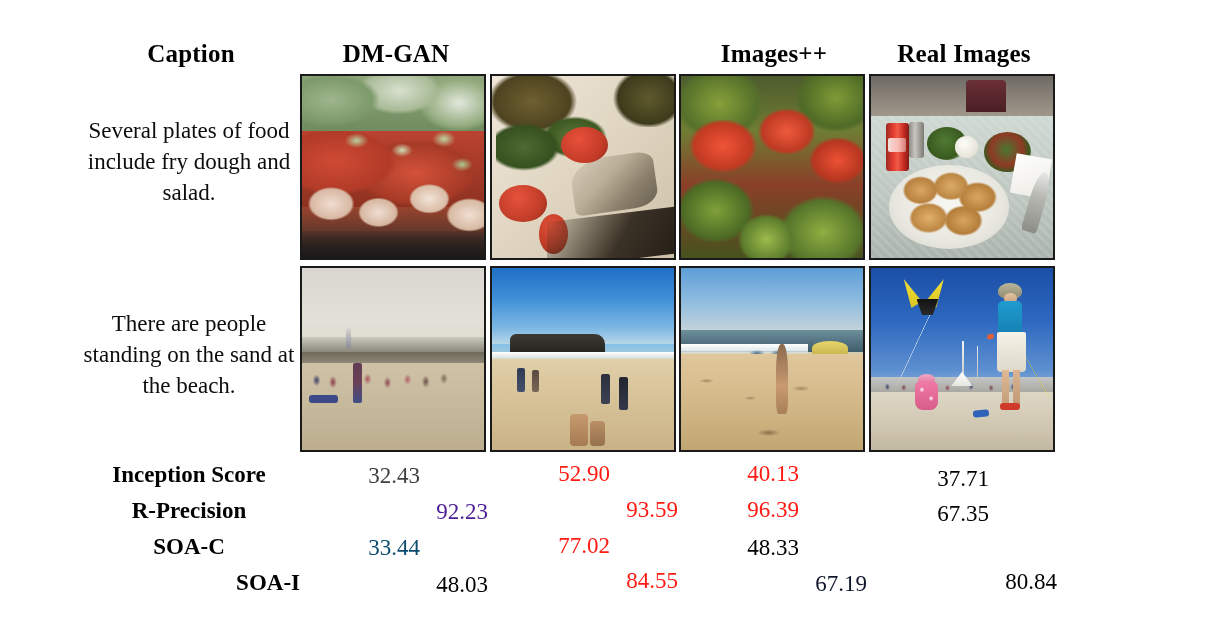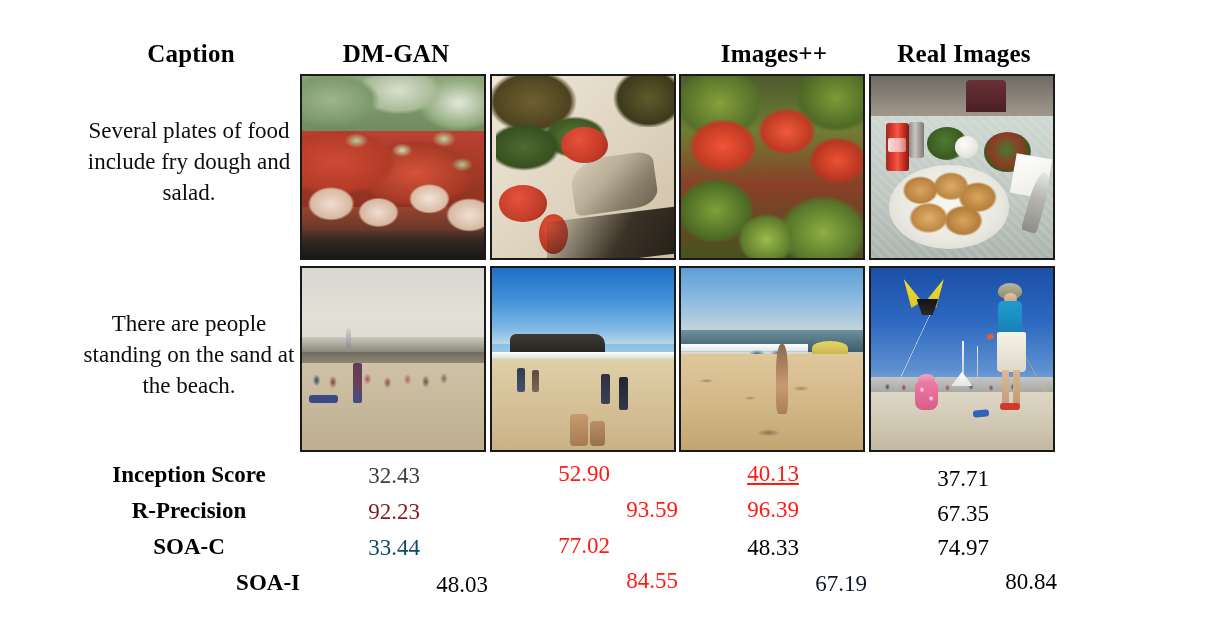--- a/index.html
+++ b/index.html
@@ -355,21 +355,21 @@
   .val-c3 { left: 869px; }
 
   .m-r0 { top: 462px; }
   .m-r1 { top: 498px; }
   .m-r2 { top: 534px; }
   .m-r3 { top: 570px; text-align: right; }
 
   
   .val-c0.m-r0 { top: 463px; }
   .val-c1.m-r0 { top: 461px; }
-  .val-c2.m-r0 { top: 461px; text-decoration: underline; }
+  .val-c2.m-r0 { top: 461px; }
   .val-c3.m-r0 { top: 466px; }
   .val-c0.m-r1 { top: 499px; }
   .val-c1.m-r1 { top: 497px; text-align: right; }
   .val-c2.m-r1 { top: 497px; }
   .val-c3.m-r1 { top: 501px; }
   .val-c0.m-r2 { top: 535px; }
   .val-c1.m-r2 { top: 533px; }
   .val-c2.m-r2 { top: 535px; }
   .val-c3.m-r2 { top: 535px; }
   .val-c0.m-r3 { top: 572px; }
@@ -517,30 +517,29 @@
     </div>
   </div>
 
   <div class="metric-label m-r0">Inception Score</div>
   <div class="metric-value val-c0 m-r0" style="color: #404040;">32.43</div>
   <div class="metric-value val-c1 m-r0" style="color: rgb(255, 26, 18);">52.90</div>
   <div class="metric-value val-c2 m-r0" style="color: rgb(255, 26, 18);">40.13</div>
   <div class="metric-value val-c3 m-r0" style="color: rgb(0, 0, 0);">37.71</div>
 
   <div class="metric-label m-r1">R-Precision</div>
-  <div class="metric-value val-c0 m-r1" style="color: #7f1d1d;">92.23</div>
+  <div class="metric-value val-c0 m-r1" style="color: #4c1d95; text-align: right;">92.23</div>
   <div class="metric-value val-c1 m-r1" style="color: rgb(255, 26, 18);">93.59</div>
   <div class="metric-value val-c2 m-r1" style="color: rgb(255, 26, 18);">96.39</div>
   <div class="metric-value val-c3 m-r1" style="color: rgb(0, 0, 0);">67.35</div>
 
   <div class="metric-label m-r2">SOA-C</div>
   <div class="metric-value val-c0 m-r2" style="color: #0c4a6e;">33.44</div>
   <div class="metric-value val-c1 m-r2" style="color: rgb(255, 26, 18);">77.02</div>
   <div class="metric-value val-c2 m-r2" style="color: rgb(0, 0, 0);">48.33</div>
-  <div class="metric-value val-c3 m-r2" style="color: rgb(0, 0, 0);">74.97</div>
 
   <div class="metric-label m-r3">SOA-I</div>
   <div class="metric-value val-c0 m-r3" style="color: rgb(0, 0, 0);">48.03</div>
   <div class="metric-value val-c1 m-r3" style="color: rgb(255, 26, 18);">84.55</div>
   <div class="metric-value val-c2 m-r3" style="color: #0f172a;">67.19</div>
   <div class="metric-value val-c3 m-r3" style="color: rgb(0, 0, 0);">80.84</div>
 
 </div>
 
 </body></html>

